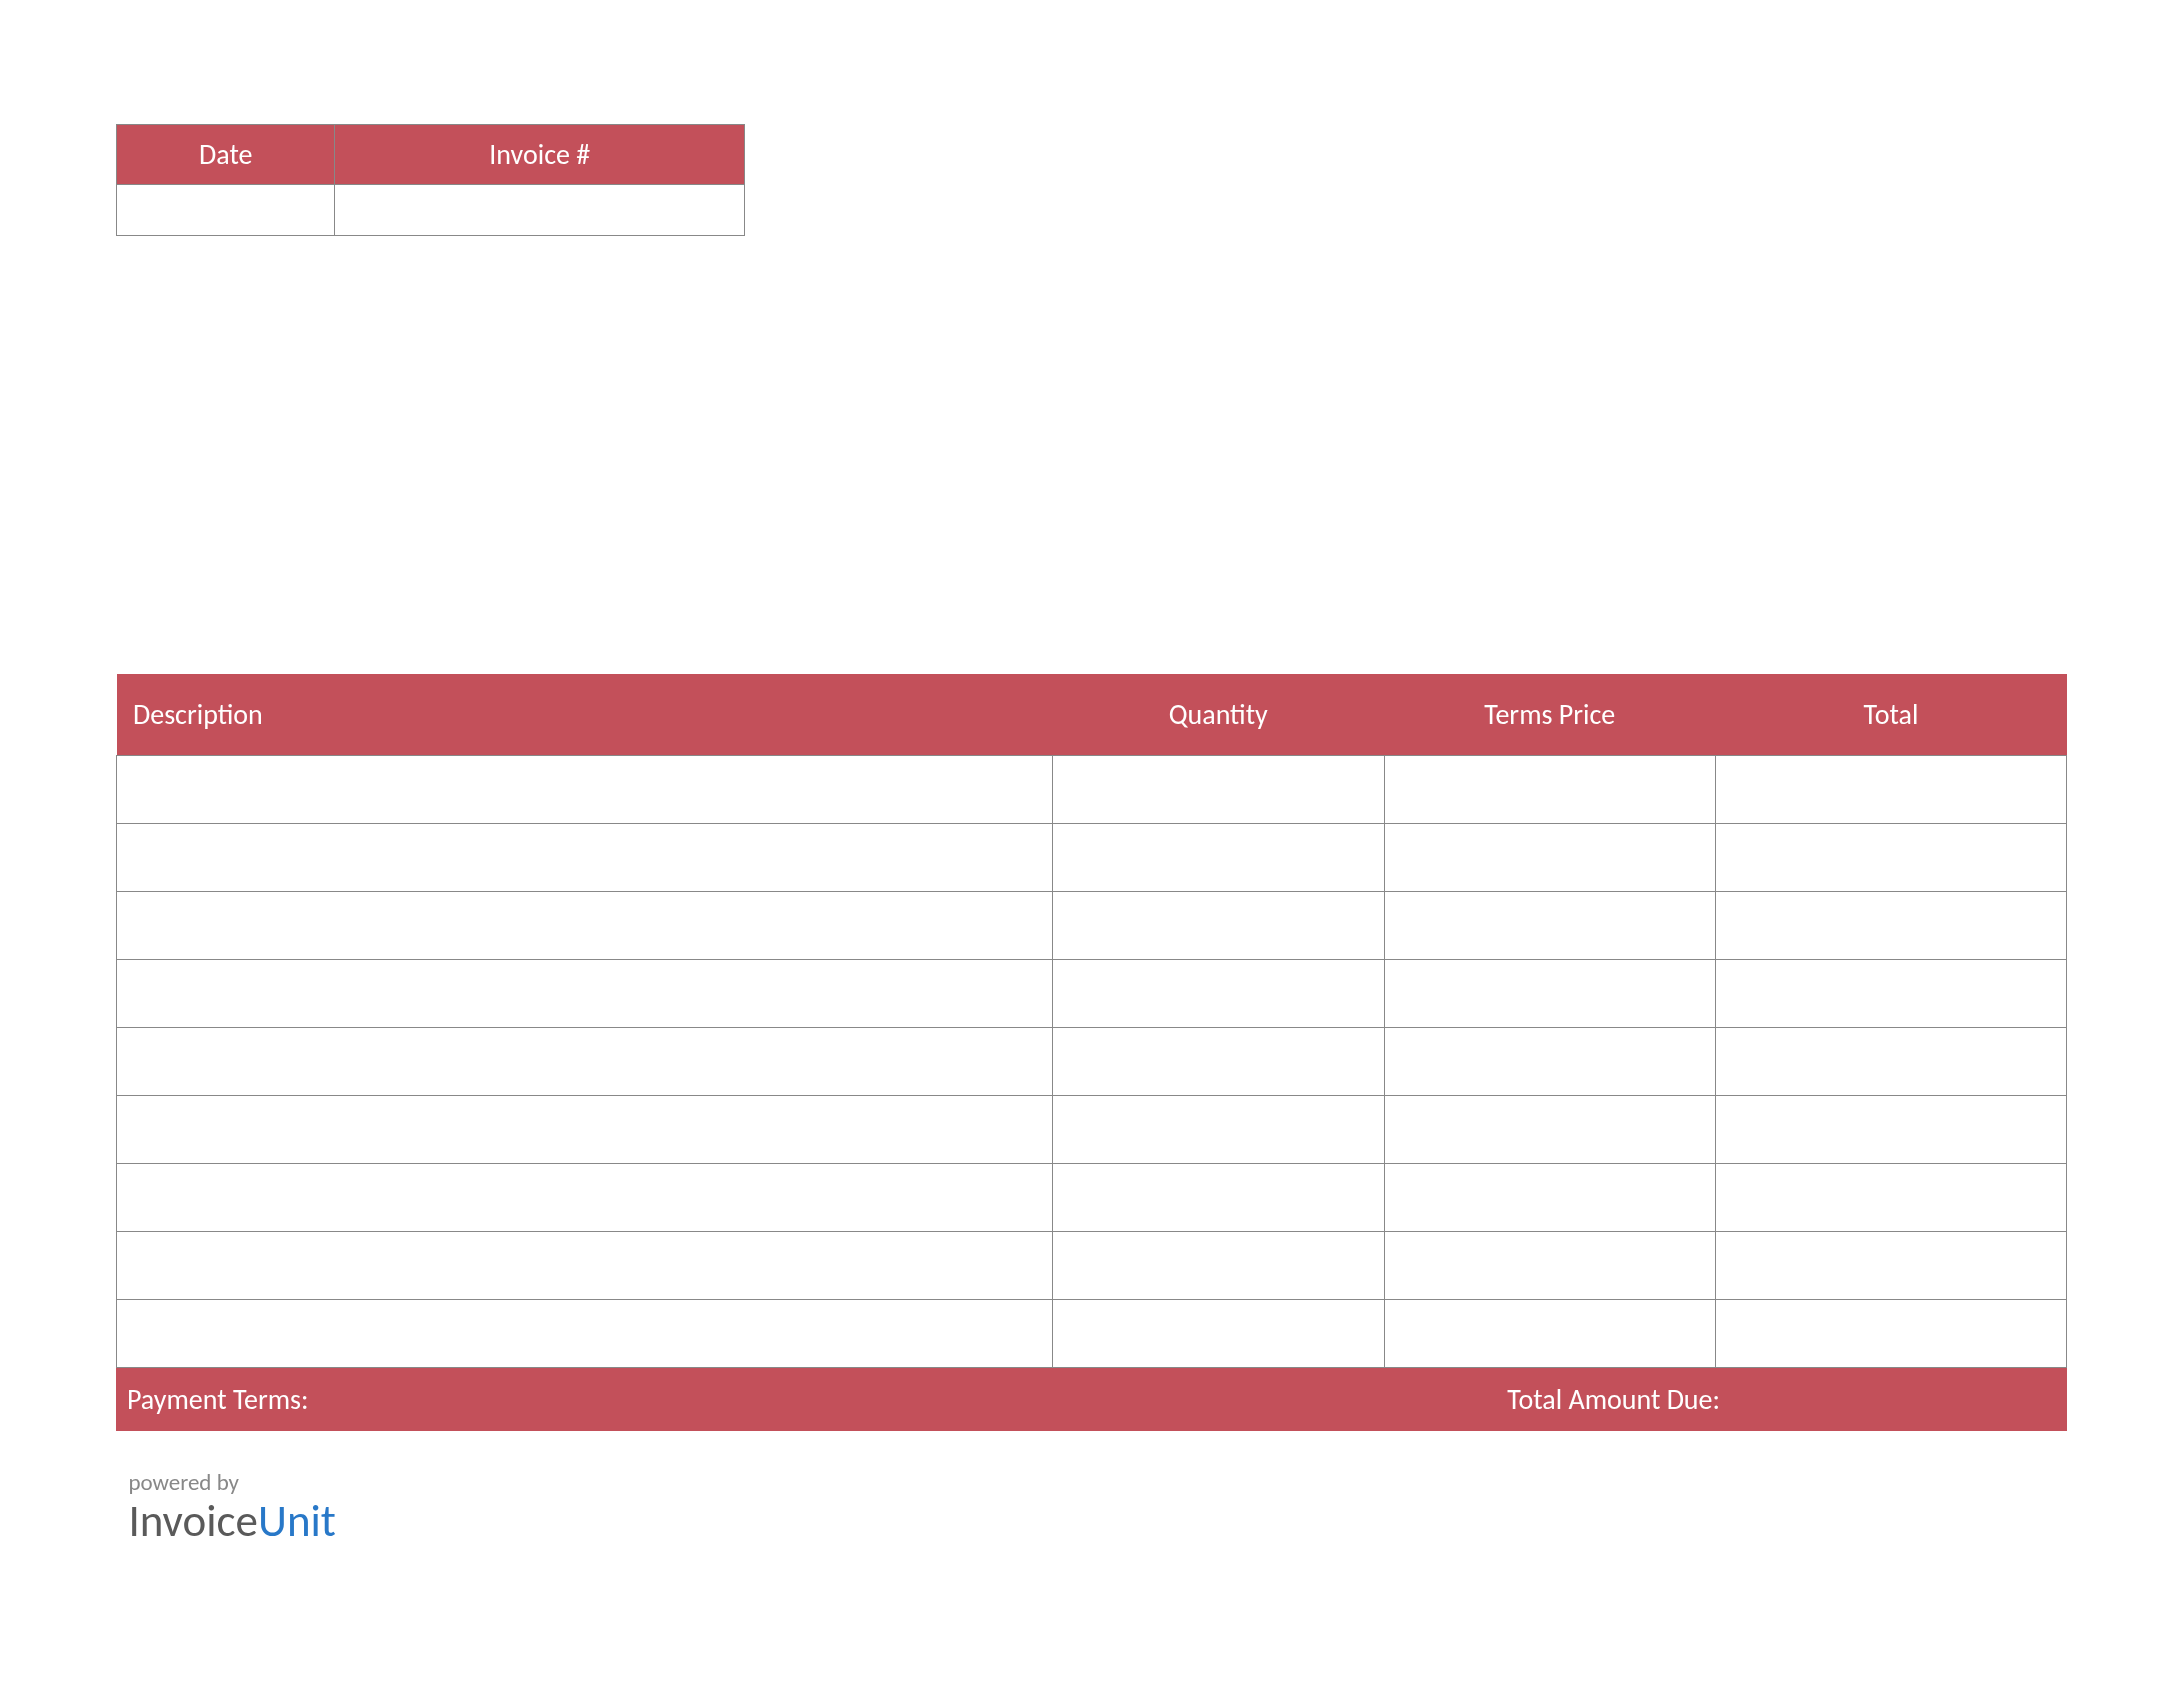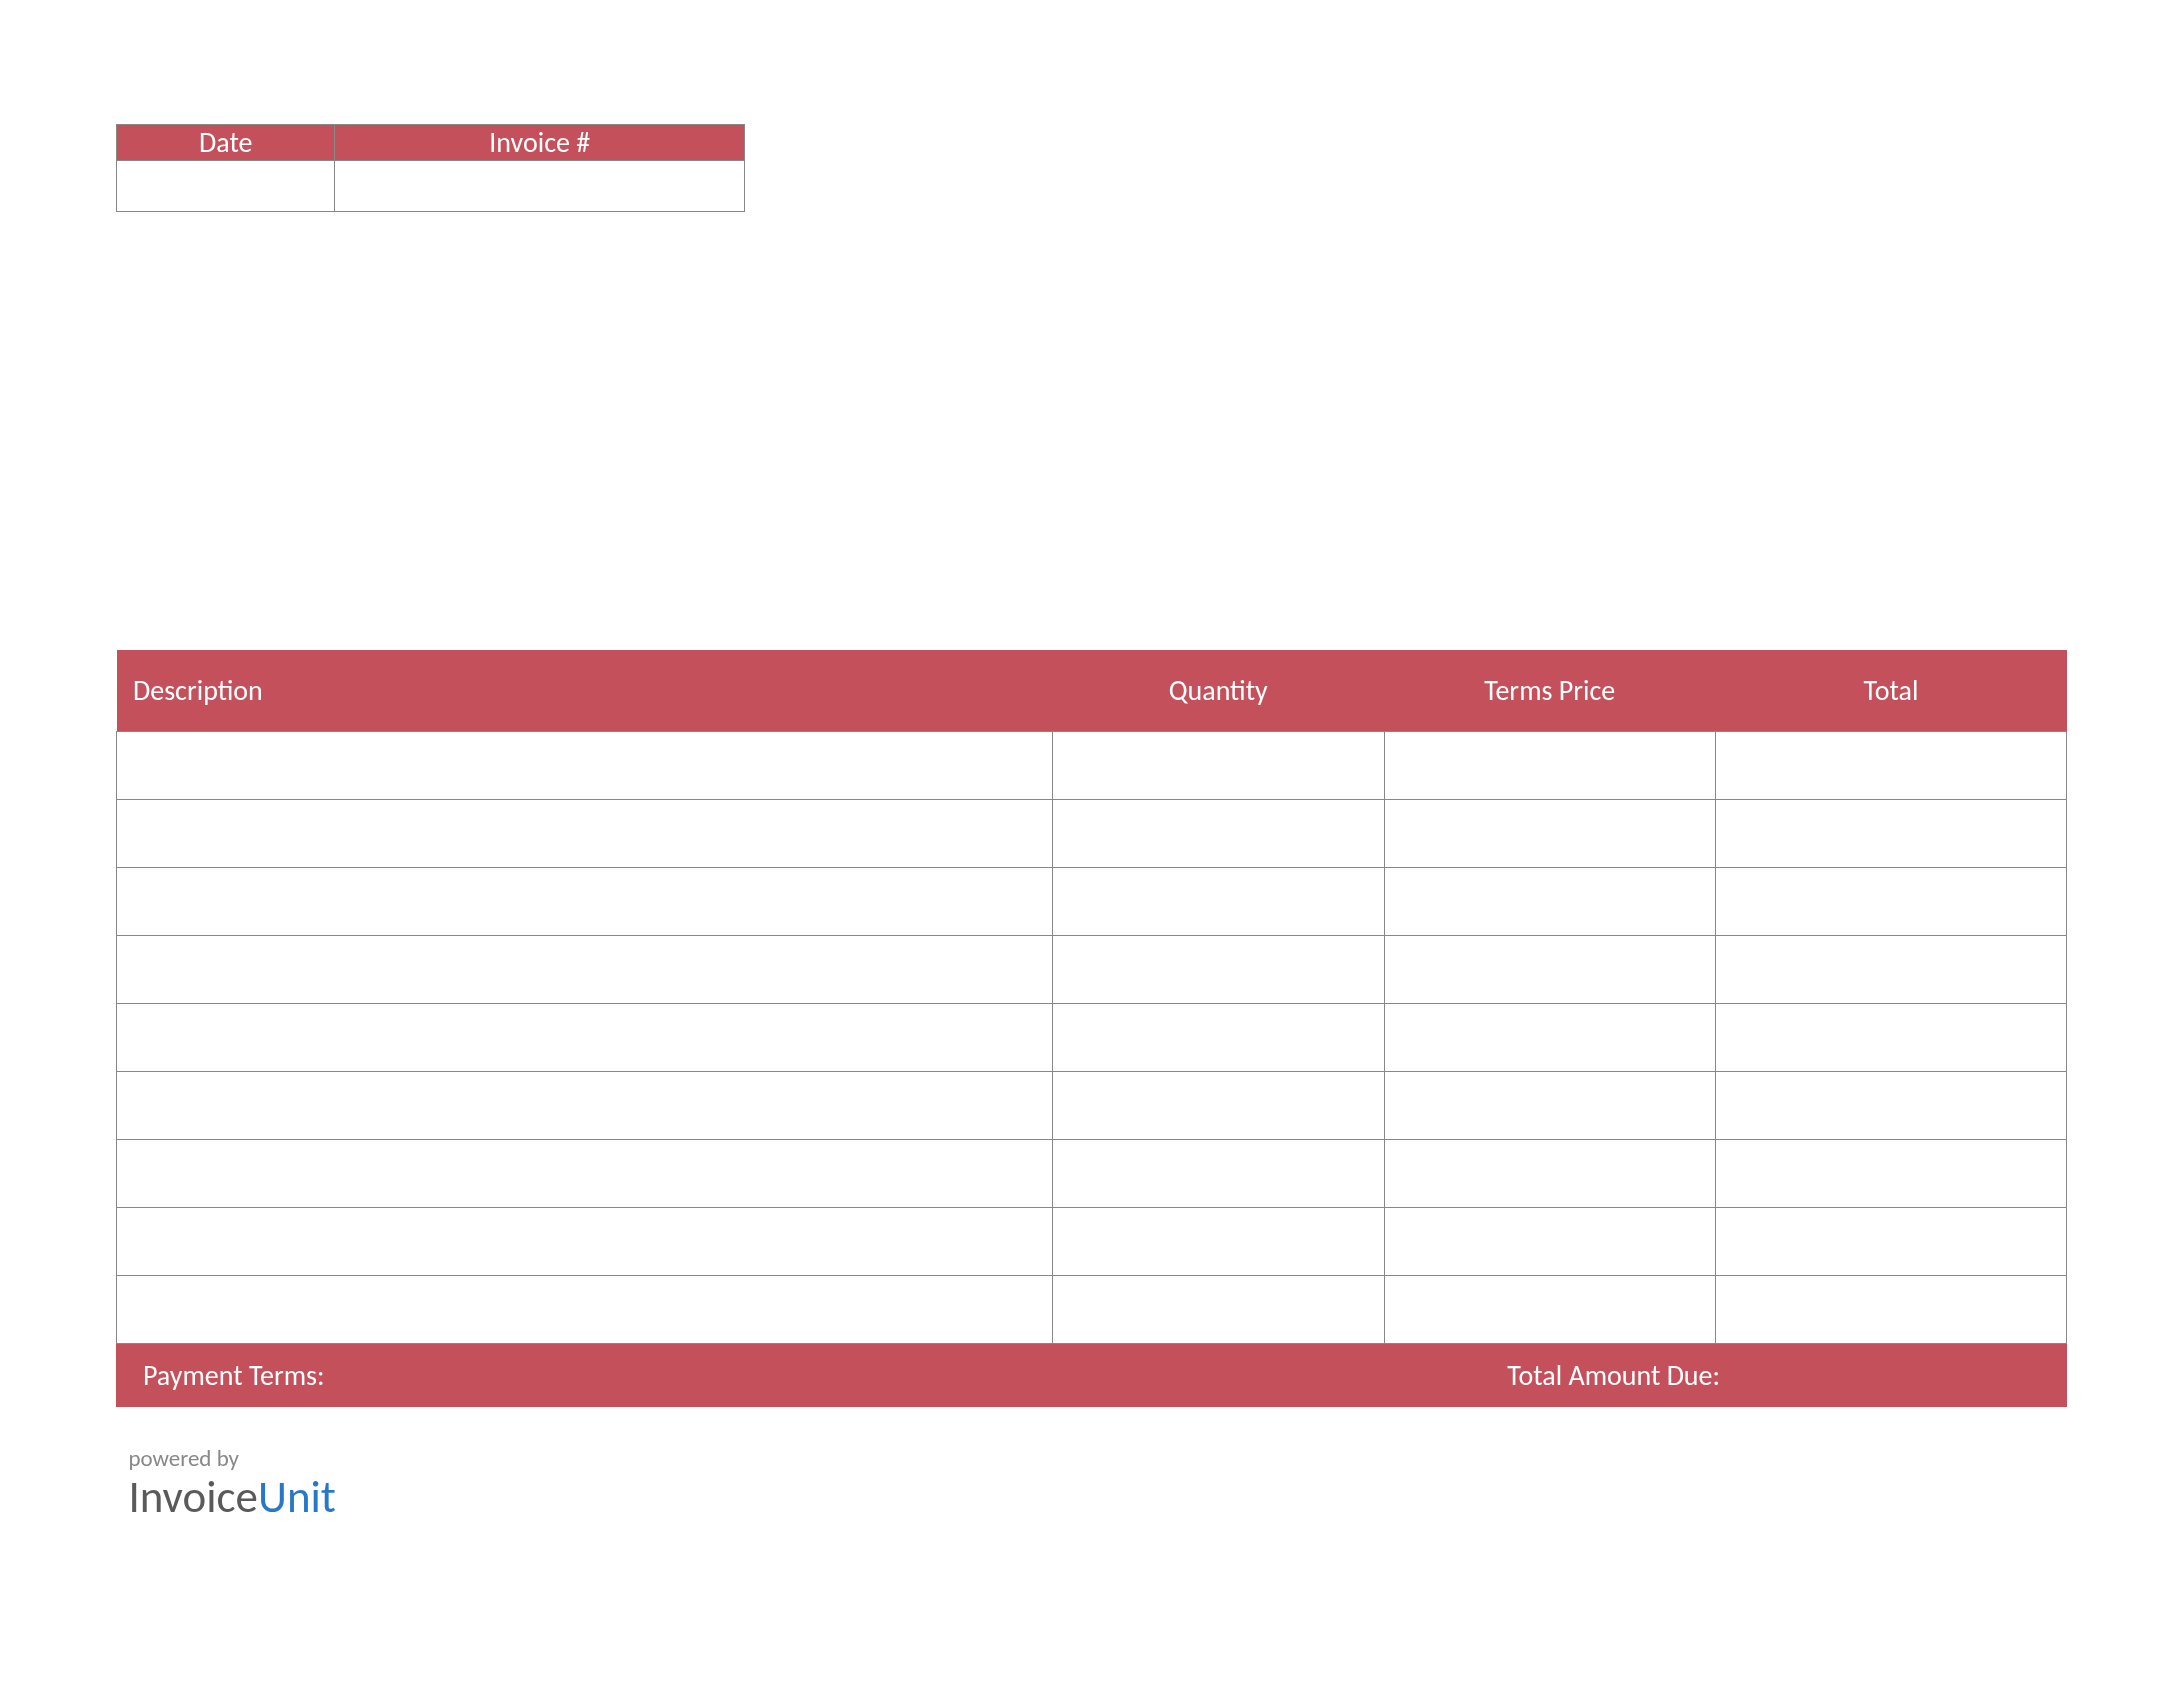--- a/index.html
+++ b/index.html
@@ -25,21 +25,21 @@
     .meta-table {
       border-collapse: collapse;
       width: 629px;
     }
     .meta-table th {
       background: #c3505a;
       color: #fff;
       font-weight: 400;
       font-size: 28px;
       text-align: center;
-      height: 36px;
+      height: 60px;
       border: 0.8px solid #888;
     }
     .meta-table td {
       height: 51px;
       border: 0.8px solid #888;
       background: #fff;
     }
     .spacer {
       height: 438px;
     }
@@ -68,21 +68,21 @@
       display: flex;
       background: #c3505a;
       color: #fff;
       font-size: 28px;
       height: 63px;
       align-items: center;
       width: 100%;
     }
     .footer-bar .terms {
       flex: 1;
-      padding-left: 27px;
+      padding-left: 11px;
     }
     .footer-bar .due {
       padding-right: 347px;
       text-align: right;
     }
     .powered {
       margin-top: 37px;
       margin-left: 12.4px;
     }
     .powered .pwtext {

